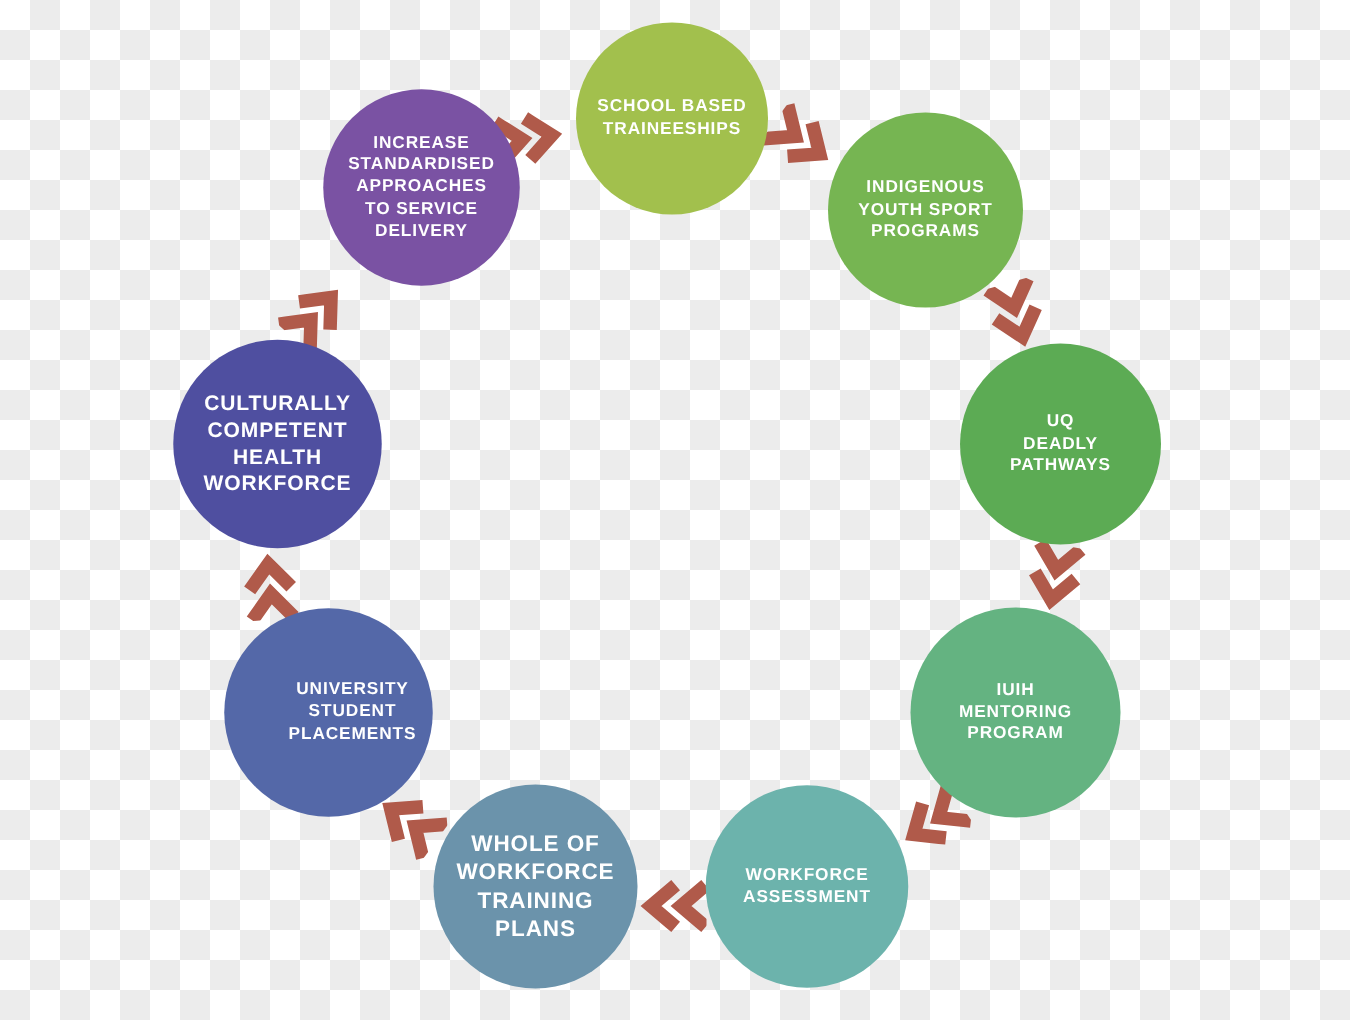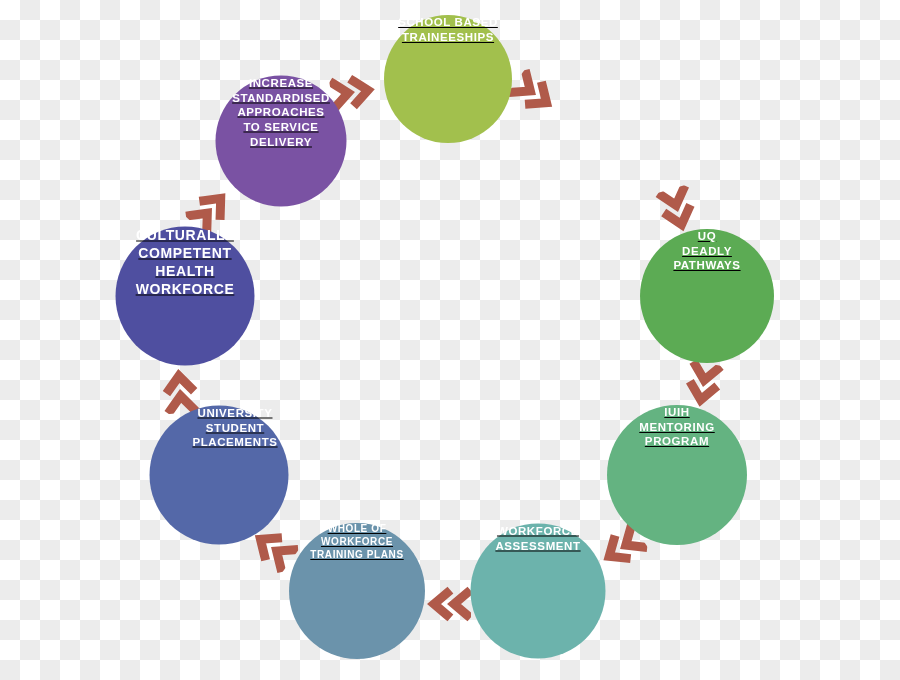--- a/index.html
+++ b/index.html
@@ -20,25 +20,24 @@
     background-image:
       linear-gradient(45deg, #ececec 25%, transparent 25%, transparent 75%, #ececec 75%, #ececec),
       linear-gradient(45deg, #ececec 25%, transparent 25%, transparent 75%, #ececec 75%, #ececec);
     background-size: 40px 40px;
     background-position: 0 0, 20px 20px;
   }
   .cycle-node {
     position: absolute;
     border-radius: 50%;
     display: flex;
-    align-items: flex-start;
+    align-items: center;
     justify-content: center;
     box-sizing: border-box;
     transform: translate(-50%, -50%);
-    text-decoration: underline;
   }
   .cycle-node .node-label {
     color: #ffffff;
     text-align: center;
     font-weight: bold;
     letter-spacing: 0.6px;
     line-height: 1.28;
     text-transform: uppercase;
     padding: 0 6px;
     user-select: none;
@@ -84,34 +83,37 @@
         <path d="M4 7 L17 18 L4 29" fill="none" stroke="#b05a4a" stroke-width="9" stroke-linecap="square" stroke-linejoin="miter"></path>
         <path d="M24 7 L37 18 L24 29" fill="none" stroke="#b05a4a" stroke-width="9" stroke-linecap="square" stroke-linejoin="miter"></path>
       </svg></div>
     <div class="chevron-pair" style="left: 156px; top: 371px; width: 48px; height: 36px; transform: rotate(265deg);"><svg viewBox="0 0 48 36" width="48" height="36">
         <path d="M4 7 L17 18 L4 29" fill="none" stroke="#b05a4a" stroke-width="9" stroke-linecap="square" stroke-linejoin="miter"></path>
         <path d="M24 7 L37 18 L24 29" fill="none" stroke="#b05a4a" stroke-width="9" stroke-linecap="square" stroke-linejoin="miter"></path>
       </svg></div>
     <div class="cycle-node" style="left: 448px; top: 79px; width: 128px; height: 128px; background-color: rgb(162, 192, 77);">
       <div class="node-label" style="color: rgb(255, 255, 255); font-size: 11.5px;">SCHOOL BASED<br>TRAINEESHIPS</div>
     </div>
+    <div class="cycle-node" style="left: 617px; top: 140px; width: 130px; height: 130px; background-color: rgb(118, 181, 82);">
+      <div class="node-label" style="color: rgb(255, 255, 255); font-size: 11.5px;">INDIGENOUS<br>YOUTH SPORT<br>PROGRAMS</div>
+    </div>
     <div class="cycle-node" style="left: 677px; top: 475px; width: 140px; height: 140px; background-color: rgb(100, 179, 129);">
       <div class="node-label" style="color: rgb(255, 255, 255); font-size: 11.5px;">IUIH<br>MENTORING<br>PROGRAM</div>
     </div>
     <div class="cycle-node" style="left: 707px; top: 296px; width: 134px; height: 134px; background-color: rgb(92, 171, 84);">
       <div class="node-label" style="color: rgb(255, 255, 255); font-size: 11.5px;">UQ<br>DEADLY<br>PATHWAYS</div>
     </div>
     <div class="cycle-node" style="left: 538px; top: 591px; width: 135px; height: 135px; background-color: rgb(108, 179, 172);">
       <div class="node-label" style="color: rgb(255, 255, 255); font-size: 11.5px;">WORKFORCE<br>ASSESSMENT</div>
     </div>
     <div class="cycle-node" style="left: 357px; top: 591px; width: 136px; height: 136px; background-color: rgb(107, 147, 171);">
-      <div class="node-label" style="color: rgb(255, 255, 255); font-size: 10px;">WHOLE OF<br>WORKFORCE<br>TRAINING PLANS</div>
+      <div class="node-label" style="color: rgb(255, 255, 255); font-size: 15px;">WHOLE OF<br>WORKFORCE<br>TRAINING PLANS</div>
     </div>
     <div class="cycle-node" style="left: 219px; top: 475px; width: 139px; height: 139px; background-color: rgb(84, 104, 168);">
       <div class="node-label" style="color: rgb(255, 255, 255); font-size: 11.5px; margin-left: 32px;">UNIVERSITY<br>STUDENT<br>PLACEMENTS</div>
     </div>
     <div class="cycle-node" style="left: 185px; top: 296px; width: 139px; height: 139px; background-color: rgb(79, 79, 160);">
       <div class="node-label" style="color: rgb(255, 255, 255); font-size: 14px;">CULTURALLY<br>COMPETENT<br>HEALTH<br>WORKFORCE</div>
     </div>
-    <div class="cycle-node" style="left: 281px; top: 141px; width: 131px; height: 131px; background-color: rgb(122, 82, 163);">
+    <div class="cycle-node" style="left: 281px; top: 125px; width: 131px; height: 131px; background-color: rgb(122, 82, 163);">
       <div class="node-label" style="color: rgb(255, 255, 255); font-size: 11.5px;">INCREASE<br>STANDARDISED<br>APPROACHES<br>TO SERVICE<br>DELIVERY</div>
     </div>
   </div>
 
 </body></html>

